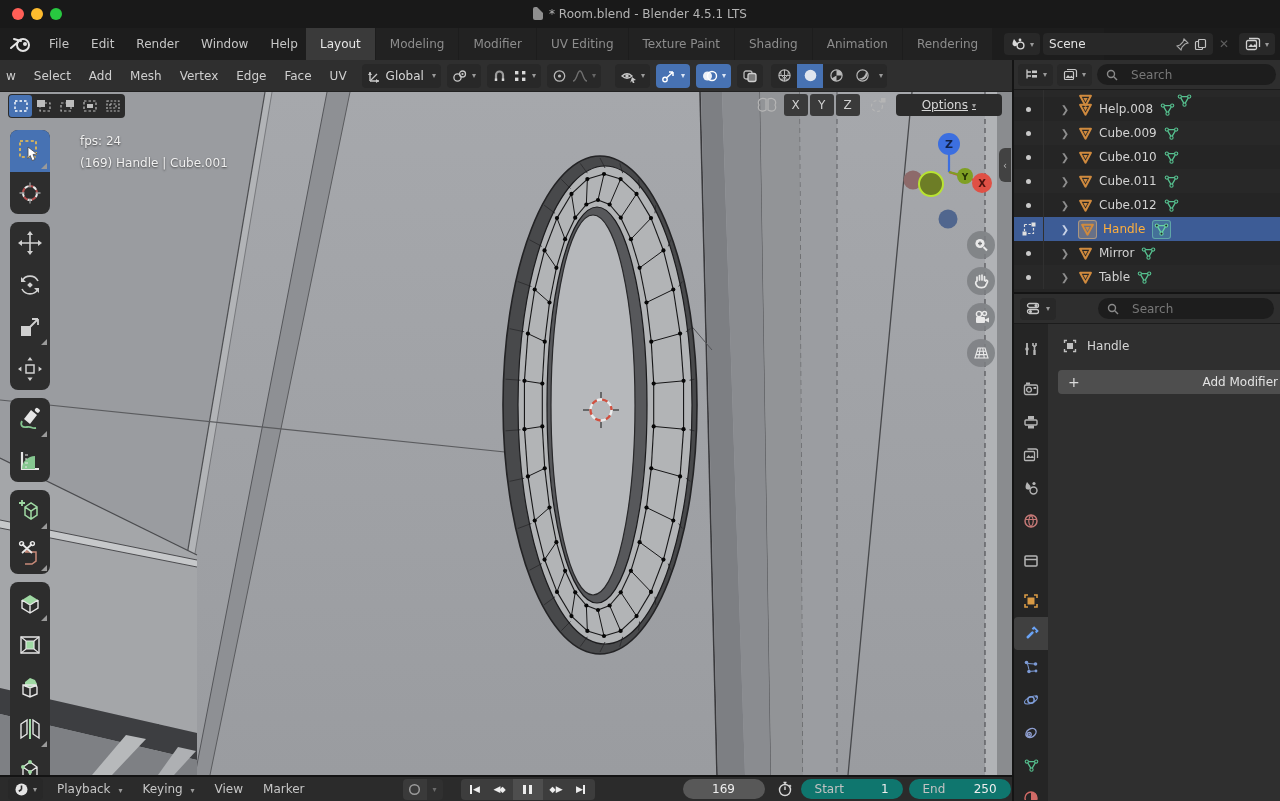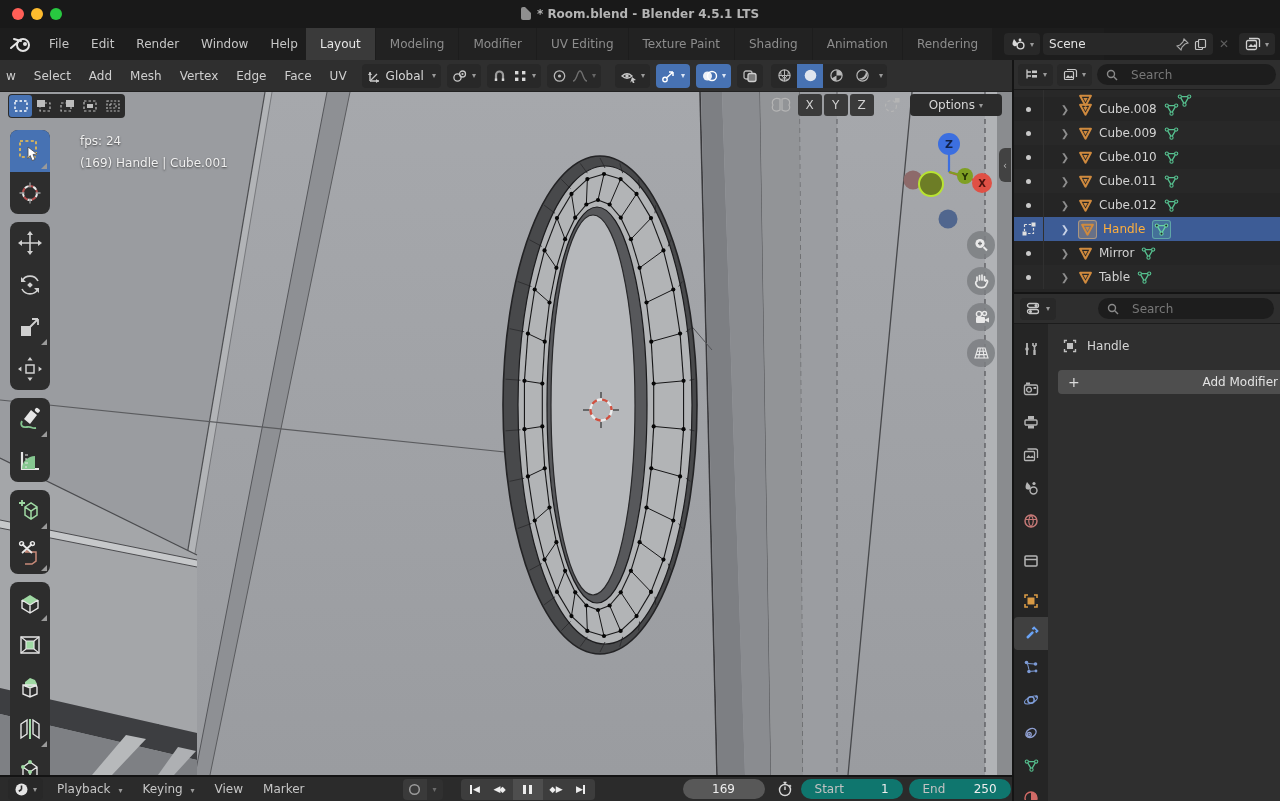--- a/index.html
+++ b/index.html
@@ -4,21 +4,21 @@
 <style>
   * { margin:0; padding:0; box-sizing:border-box; }
   body { background:#000; font-family:"DejaVu Sans", sans-serif; }
   #window { position:relative; width:1280px; height:801px; background:#1b1b1b; overflow:hidden;
             font-family:"DejaVu Sans", sans-serif; color:#cfcfcf; font-size:12px; }
   .abs { position:absolute; }
 
   
   #titlebar { left:0; top:0; width:1280px; height:28px; background:#191919; }
   .tl { width:12px; height:12px; border-radius:50%; top:8px; }
-  #titlebar .title { width:100%; text-align:center; top:7px; color:#b4b4b4; font-weight:bold; font-size:12px; }
+  #titlebar .title { width:100%; text-align:center; top:7px; color:#b4b4b4; font-weight:normal; font-size:12px; }
   .doc-ico { display:inline-block; width:10px; height:13px; background:#8f8f8f; border-radius:2px; vertical-align:-2px; margin-right:6px; position:relative; }
   .doc-ico:after{content:"";position:absolute;right:0;top:0;border:3px solid #191919;border-left-color:transparent;border-bottom-color:transparent;}
 
   
   #topbar { left:0; top:28px; width:1104px; height:32px; background:#1d1d1d; display:flex; align-items:center; }
   .menu-item { padding:4px 11px; color:#c6c6c6; border-radius:4px; white-space:nowrap; }
   #ws-tabs { position:absolute; left:306px; top:0; height:32px; display:flex; align-items:stretch; }
   .ws-tab { display:flex; align-items:center; padding:0 14px; color:#8d8d8d; background:#222; margin-right:1px; }
   .ws-tab.active { background:#3a3a3a; color:#e6e6e6; }
   .chev { font-size:8px; color:#9a9a9a; margin-left:4px; }
@@ -39,21 +39,21 @@
   .iconbtn { display:flex; align-items:center; justify-content:center; width:26px; height:24px; }
   .blue { background:#4772b3 !important; }
   .shadeseg { display:flex; align-items:center; background:#282828; border-radius:4px; height:24px; margin-left:8px; overflow:hidden; }
   .shadeseg .iconbtn { border-radius:0; }
 
   
   #ts-left { left:8px; top:2px; display:flex; background:#2b2b2b; border-radius:4px; padding:1px; }
   .tsl-btn { width:23px; height:22px; display:flex; align-items:center; justify-content:center; border-radius:3px; }
   #ts-right { right:10px; top:2px; display:flex; align-items:center; }
   .xyz-btn { width:24px; height:22px; background:#3a3a3a; border-radius:3px; margin-left:2px; display:flex; align-items:center; justify-content:center; color:#d0d0d0; }
-  #options-btn { margin-left:8px; height:22px; background:#2b2b2b; border-radius:4px; display:flex; align-items:center; padding:0 19px; color:#d6d6d6; }
+  #options-btn { margin-left:8px; height:22px; background:#2b2b2b; border-radius:4px; display:flex; align-items:center; padding:0 26px; color:#d6d6d6;text-decoration:underline; }
 
   
   #toolbar { left:10px; top:38px; width:40px; }
   .tb-group { background:#2d2d2d; border-radius:8px; margin-bottom:8px; overflow:hidden; }
   .tb-btn { width:40px; height:42px; display:flex; align-items:center; justify-content:center; position:relative; }
   .tb-btn.active { background:#4772b3; }
   .tb-btn.sub:after { content:""; position:absolute; right:3px; bottom:3px; border:3px solid transparent; border-right-color:#9a9a9a; border-bottom-color:#9a9a9a; }
 
   
   #navgizmo { left:898px; top:38px; }
@@ -793,21 +793,21 @@
           </svg>
       </div>
       <div class="ol-row">
         <div class="ol-gutter">
             <span class="dot"></span>
           </div>
         <span class="ol-exp">❯</span>
         <svg class="i16" style="color:#d08a3e">
             <use href="#icon-objtri"></use>
           </svg>
-        <span class="ol-name">Cube.008</span>
+        <span class="ol-name">Help.008</span>
         <svg class="i16" style="color:#56c08f">
             <use href="#icon-meshdata"></use>
           </svg>
       </div>
       <div class="ol-row">
         <div class="ol-gutter">
             <span class="dot"></span>
           </div>
         <span class="ol-exp">❯</span>
         <svg class="i16" style="color:#d08a3e">

